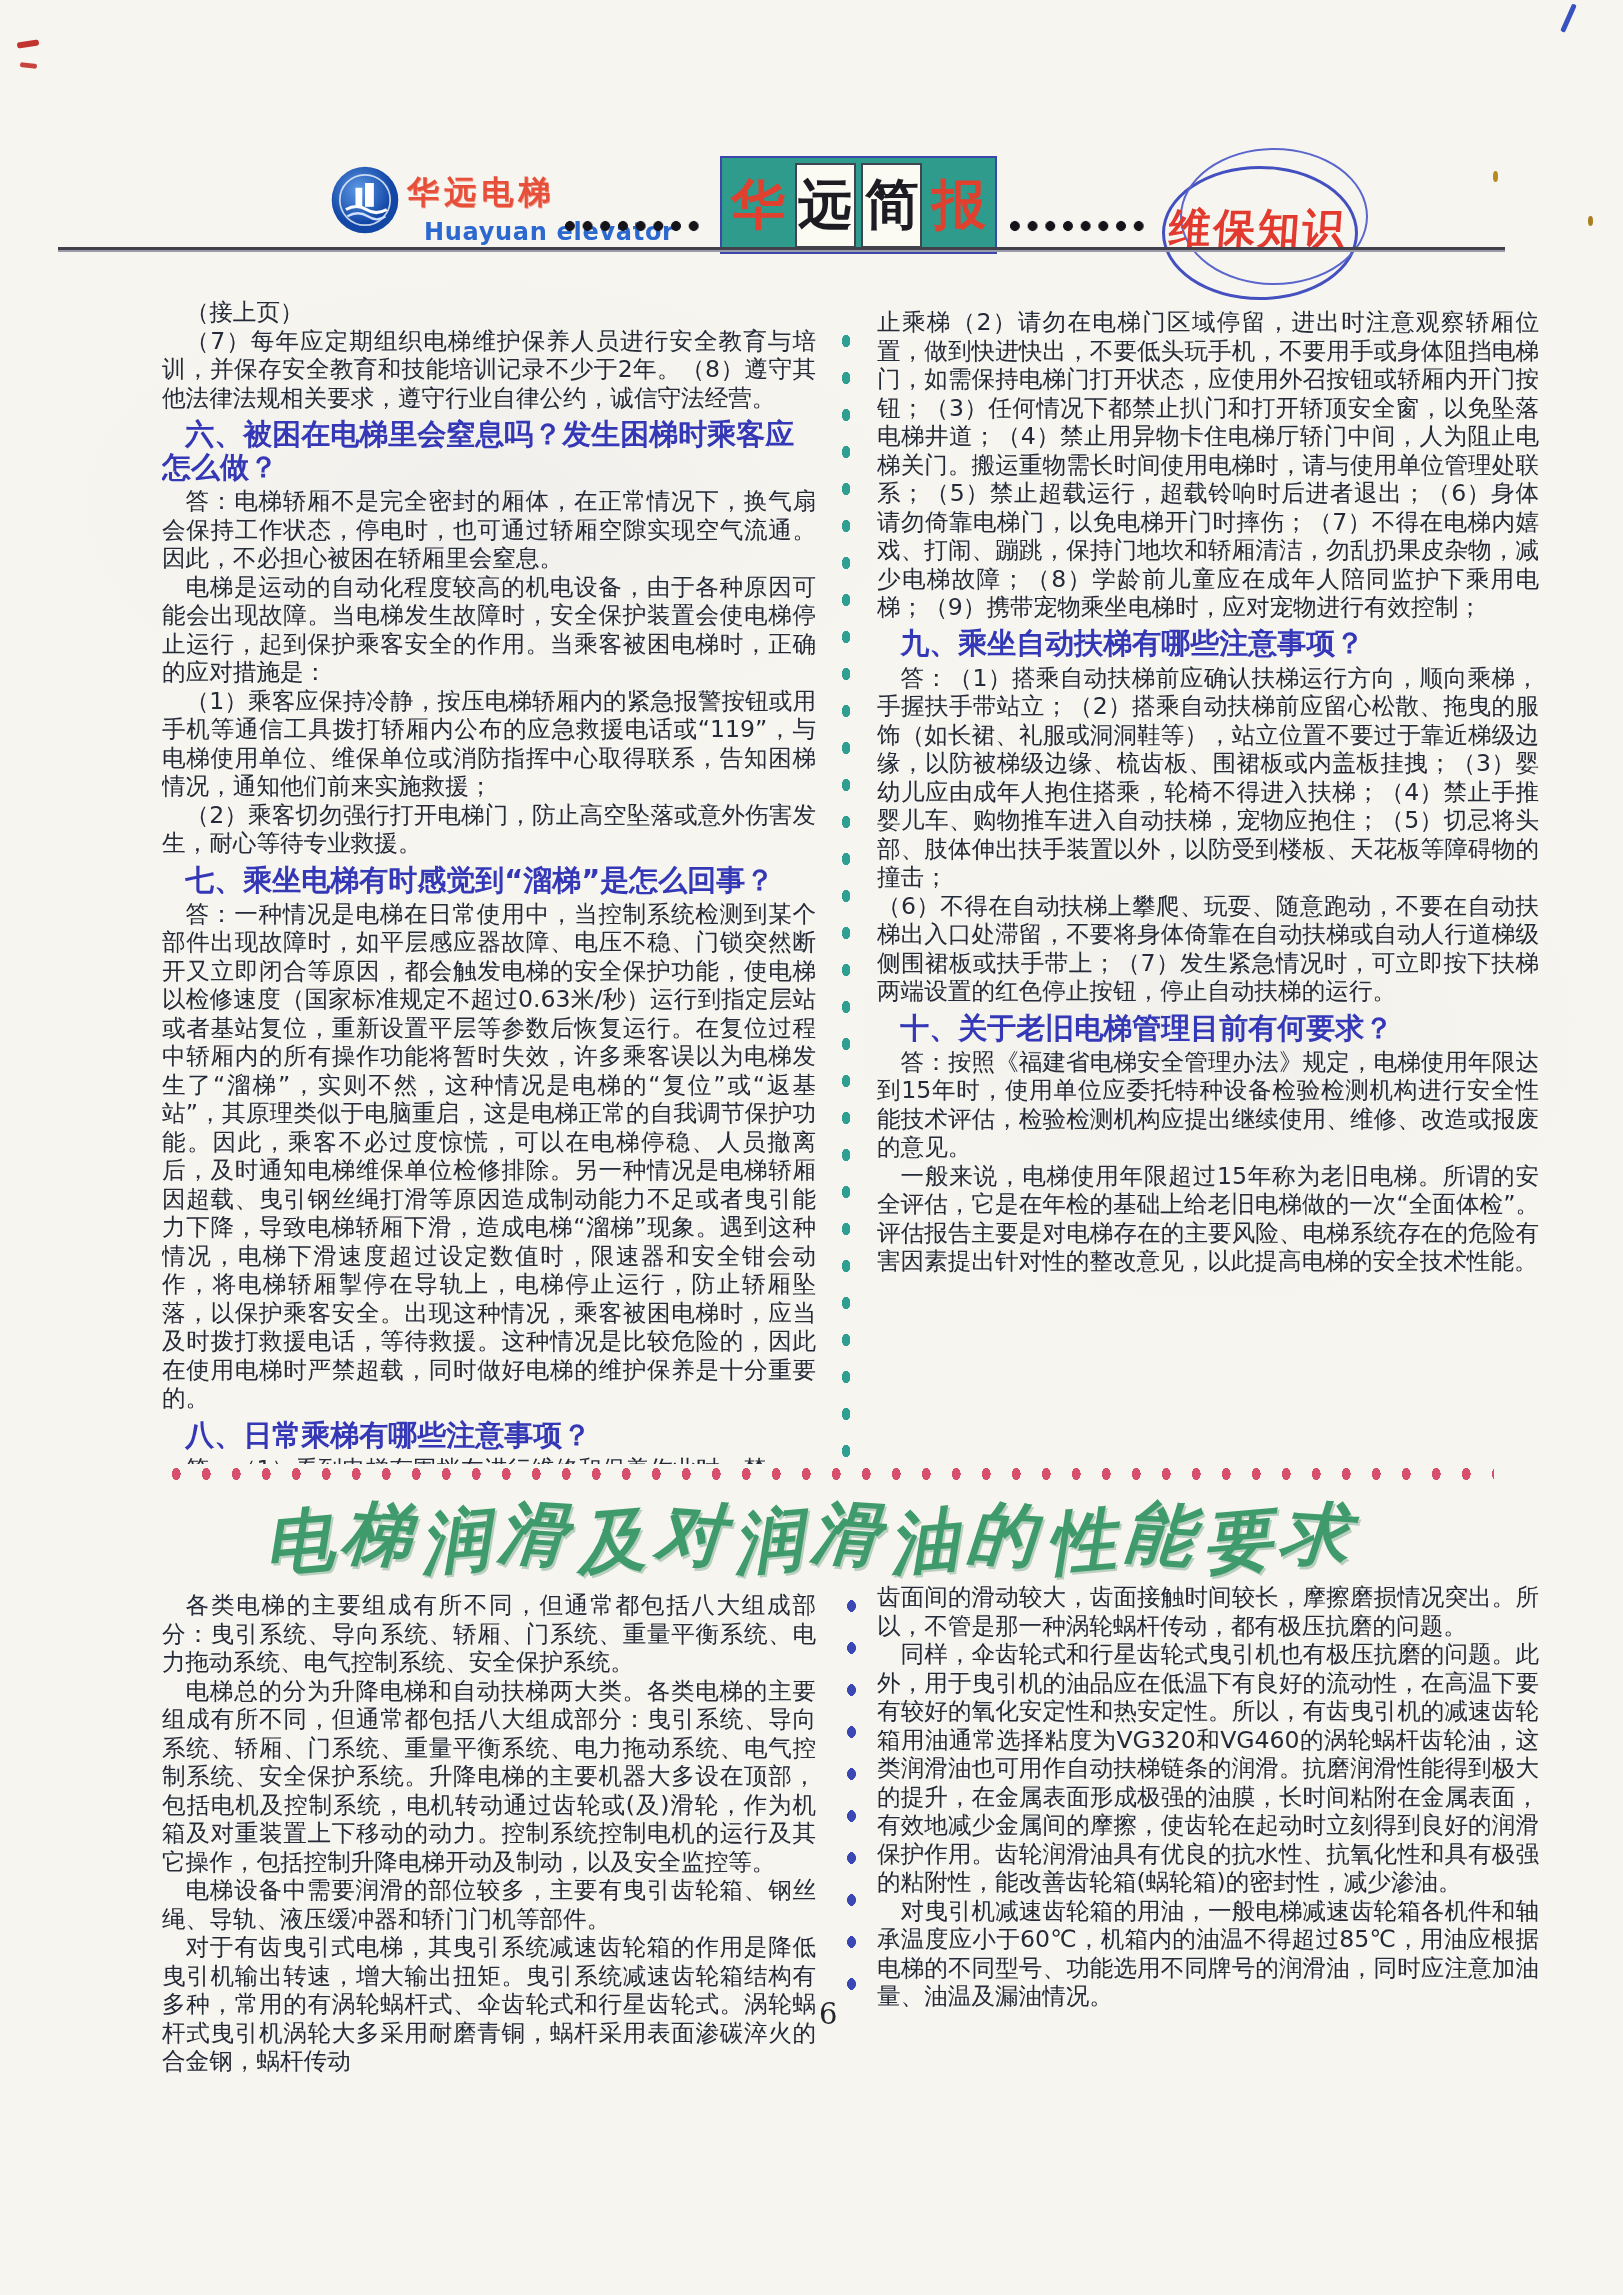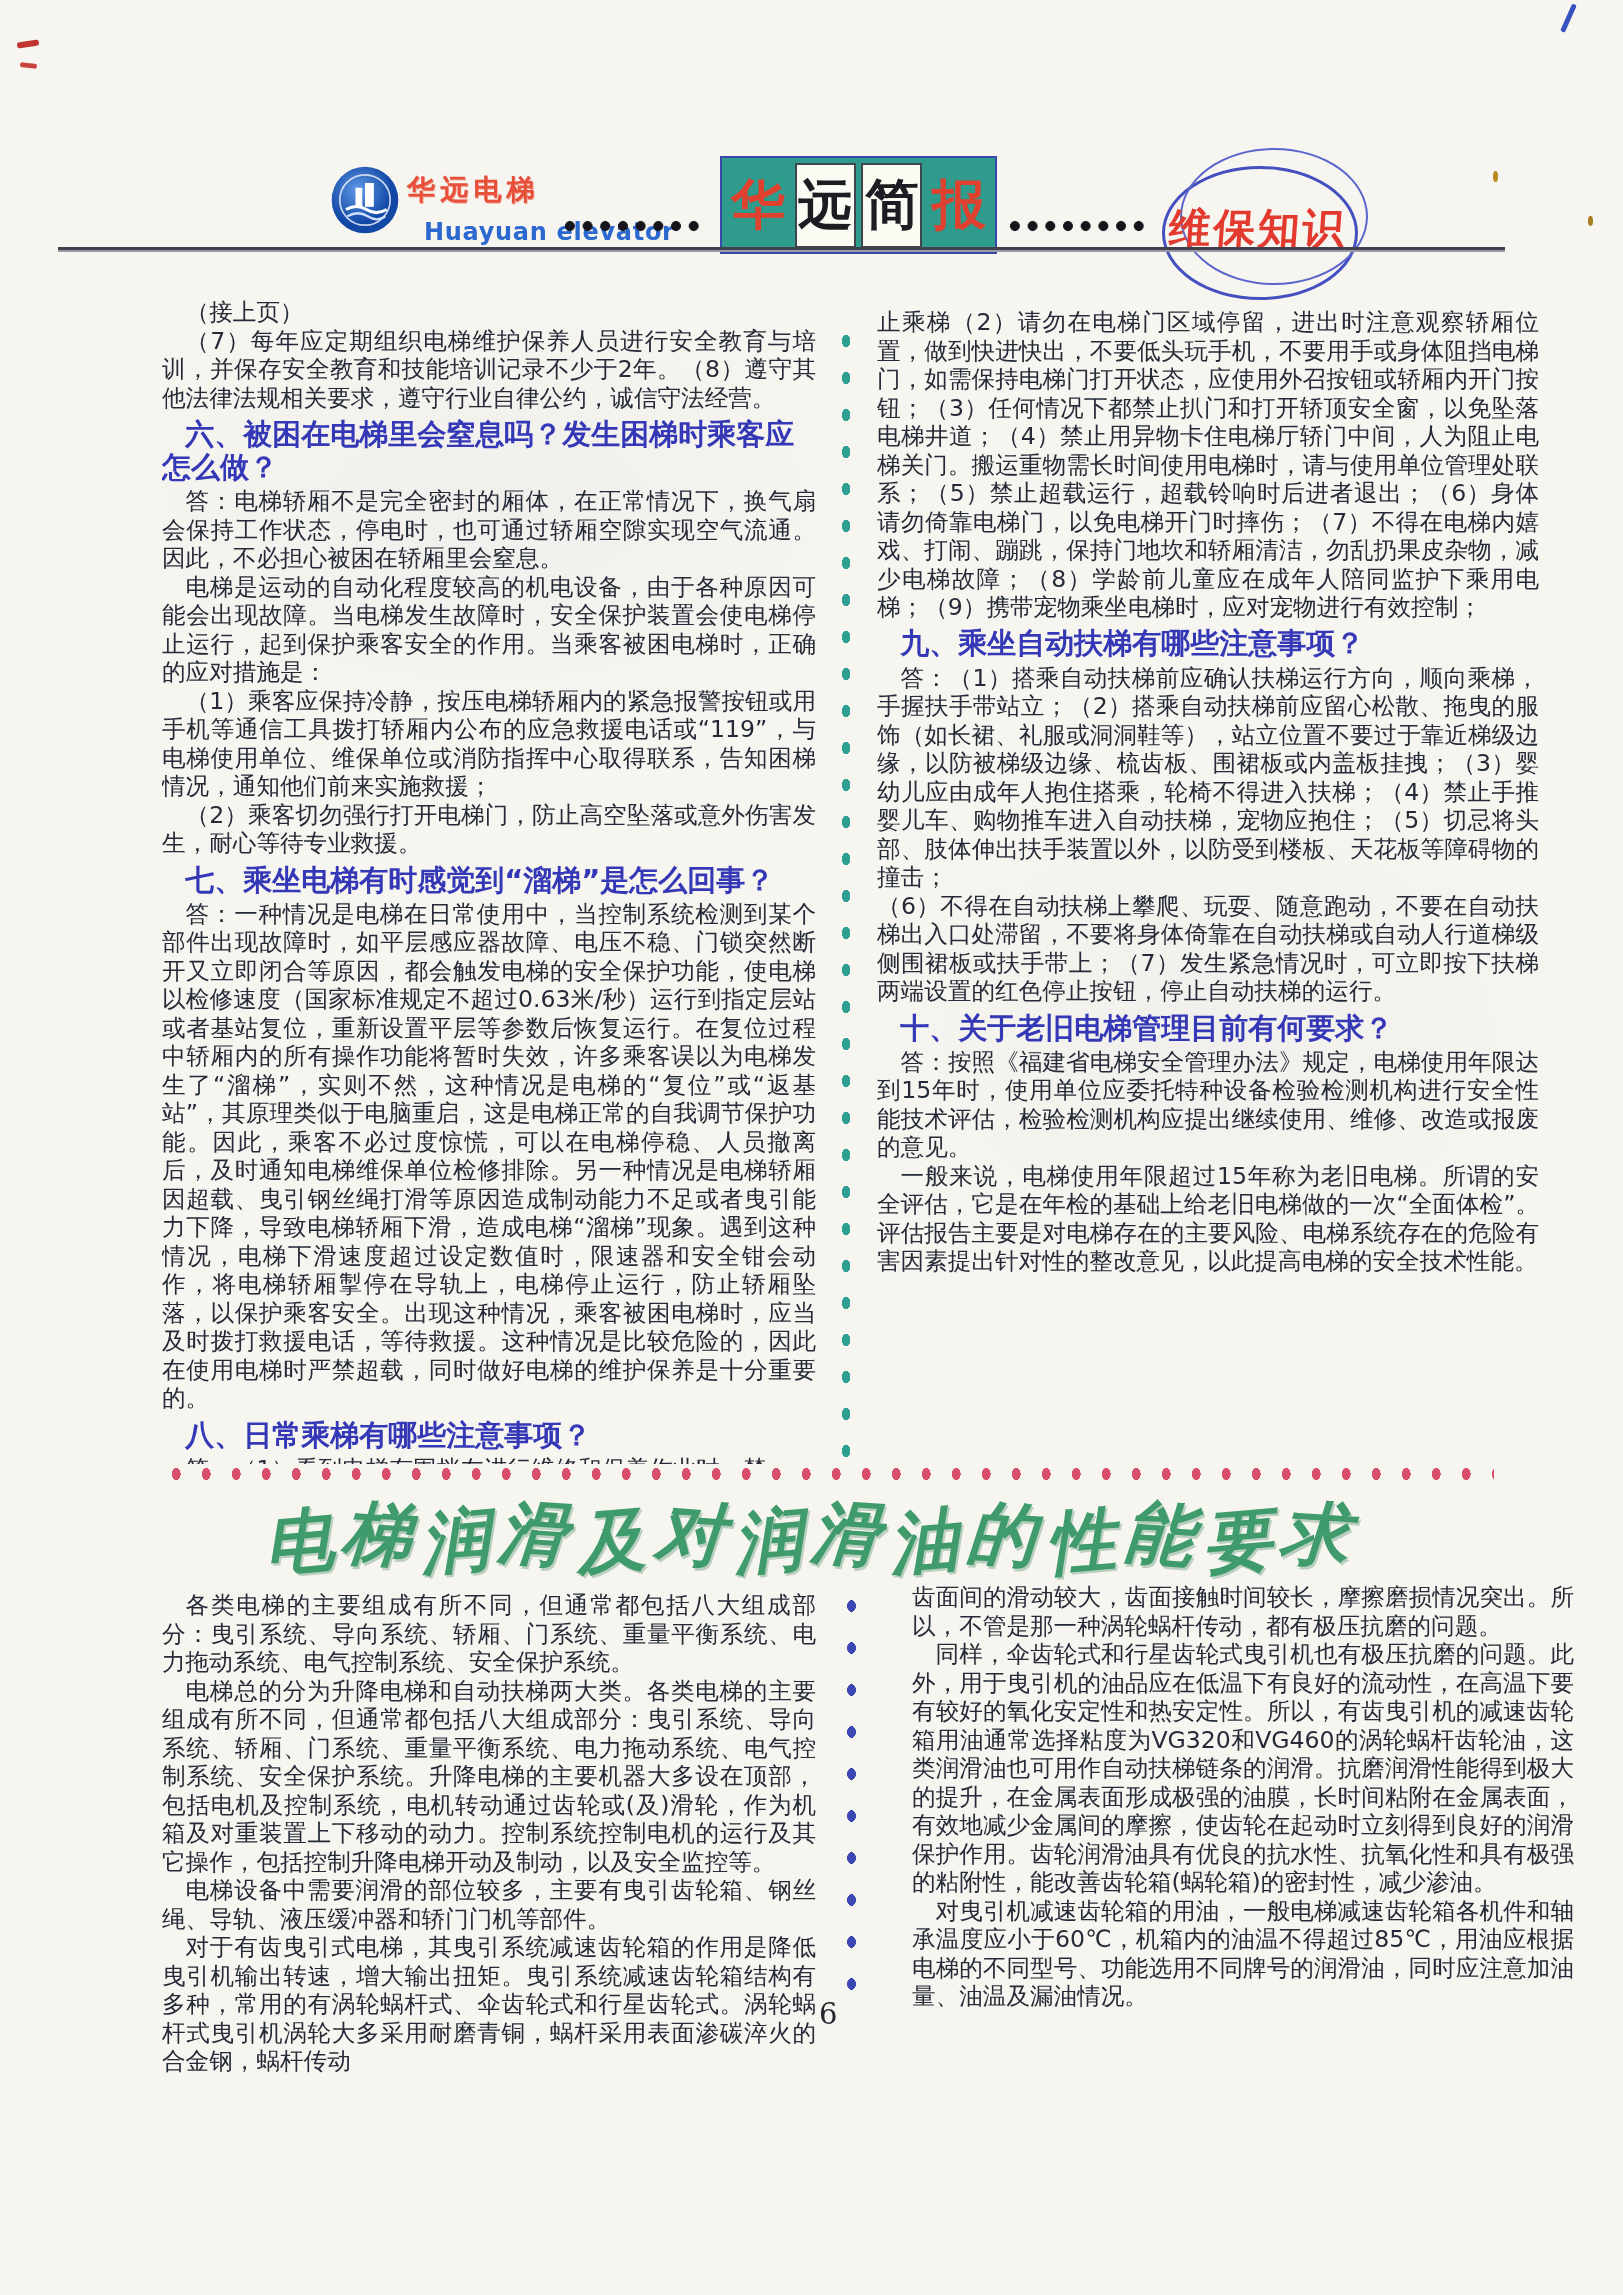--- a/index.html
+++ b/index.html
@@ -16,42 +16,42 @@
   
   .mark{position:absolute;}
   .mark-red1{left:17px;top:41px;width:22px;height:5.9px;background:#c23430;transform:rotate(-8deg);border-radius:2.6px;}
   .mark-red2{left:19.6px;top:63px;width:17px;height:5.2px;background:#c9423c;transform:rotate(6deg);border-radius:2.6px;}
   .mark-blue{left:1566px;top:2.6px;width:4.6px;height:30px;background:#3853c0;transform:rotate(24deg);border-radius:2px;}
   .speck1{left:1493px;top:171px;width:5.2px;height:10.5px;background:#b98a1e;border-radius:50%;}
   .speck2{left:1588px;top:216px;width:4.6px;height:9.8px;background:#a87f22;border-radius:50%;}
   
   .header{position:absolute;left:0;top:0;width:100%;}
   .logo-circle{position:absolute;left:331px;top:166px;width:68px;height:68px;border-radius:50%;overflow:hidden;}
-  .brand{position:absolute;left:407px;top:171px;font-size:28px;font-weight:800;color:#e6503a;letter-spacing:5.2px;white-space:nowrap;text-shadow:0.7px 0.7px 0 #f0907e;}
+  .brand{position:absolute;left:407px;top:171px;font-size:32px;font-weight:800;color:#e6503a;letter-spacing:5.2px;white-space:nowrap;text-shadow:0.7px 0.7px 0 #f0907e;}
   .brand-en{position:absolute;left:408px;top:218px;font-size:24px;font-weight:700;color:#2b68cf;letter-spacing:0.7px;white-space:nowrap;margin-left:16px;}
   .hdr-dots{position:absolute;top:220px;height:11.8px;background:radial-gradient(circle at 5.9px 5.9px,#14141a 4.6px,transparent 5.2px);background-size:17.7px 11.8px;background-repeat:repeat-x;}
   .hdr-dots.d1{left:564px;width:141px;}
   .hdr-dots.d2{left:1009px;width:141px;}
   .masthead{position:absolute;left:720px;top:156px;width:277px;height:98px;background:#2f9b8d;border:2.6px solid #3c47ab;box-sizing:border-box;display:flex;align-items:center;justify-content:space-around;padding:2.6px;}
   .masthead .ch{width:61px;height:85px;display:flex;align-items:center;justify-content:center;font-size:54px;font-weight:800;font-family:"DejaVu Serif","Liberation Serif",serif;background:#fbfbf4;border:2px solid #40454f;box-sizing:border-box;color:#1c1c22;}
   .masthead .ch:first-child,.masthead .ch:last-child{background:transparent;border:none;color:#e0402e;}
   .badge{position:absolute;left:1150px;top:152px;width:216px;height:154px;}
   .badge .ring1{position:absolute;left:11.8px;top:14.4px;width:190px;height:128px;border:3.3px solid #4450c0;border-radius:50%;}
   .badge .ring2{position:absolute;left:30px;top:-3.9px;width:184px;height:133px;border:2.6px solid #5a66cc;border-radius:50%;}
   .badge .badge-text{position:absolute;left:0;top:0;width:100%;height:100%;display:flex;align-items:center;justify-content:center;font-size:42px;font-weight:800;color:#e23a2e;letter-spacing:2.6px;transform:skewX(-4deg);white-space:nowrap;}
   .header-rule{position:absolute;left:58px;top:247px;width:1447px;height:2.6px;background:#41414c;border-bottom:2px solid #9a9aa8;}
   
   .col{position:absolute;box-sizing:border-box;}
   .col .para{font-size:23.6px;line-height:28.5px;text-align:justify;letter-spacing:0px;}
   .col .para.indent{text-indent:1em;}
   .col .heading{font-size:29px;line-height:33px;font-weight:800;color:#3538b6;text-indent:0.8em;margin:5.9px 0 3.3px 0;}
   .top-left{left:162px;top:298px;width:654px;height:1166px;overflow:hidden;}
   .top-right{left:877px;top:280px;width:662px;height:1170px;overflow:hidden;margin-top:28px;}
   .bottom-left{left:162px;top:1591px;width:654px;}
-  .bottom-right{left:912px;top:1583px;width:662px;}
+  .bottom-right{left:877px;top:1583px;width:662px;}
   
   .vdots{position:absolute;width:18.3px;background-repeat:repeat-y;}
   .vdots.teal{left:837px;top:330px;height:1130px;background-image:radial-gradient(ellipse 7.2px 9.8px at 9.2px 11px,#2f9f92 60%,transparent 62%);background-size:18.3px 37px;}
   .vdots.blue{left:843px;top:1595px;height:404px;background-image:radial-gradient(ellipse 7.2px 9.8px at 8.5px 11px,#3c49b4 60%,transparent 62%);background-size:17px 42px;}
   .hdots.red{position:absolute;left:167px;top:1463px;width:1327px;height:22px;background-image:radial-gradient(ellipse 7.2px 9.8px at 9.2px 11px,#d84f6c 60%,transparent 62%);background-size:30px 22px;background-repeat:repeat-x;}
   
   .article-title{position:absolute;left:196px;top:1493px;width:1230px;text-align:center;white-space:nowrap;font-family:"DejaVu Serif","Liberation Serif",serif;font-weight:800;font-style:italic;font-size:69px;color:#3f9b6c;letter-spacing:9.2px;text-shadow:2px 2.6px 0 rgba(46,118,84,0.30);}
   .article-title .ch{display:inline-block;}
   .article-title .ch:nth-child(odd){transform:rotate(-5deg) translateY(2.6px);}
   .article-title .ch:nth-child(even){transform:rotate(4deg) translateY(-3.9px);}

